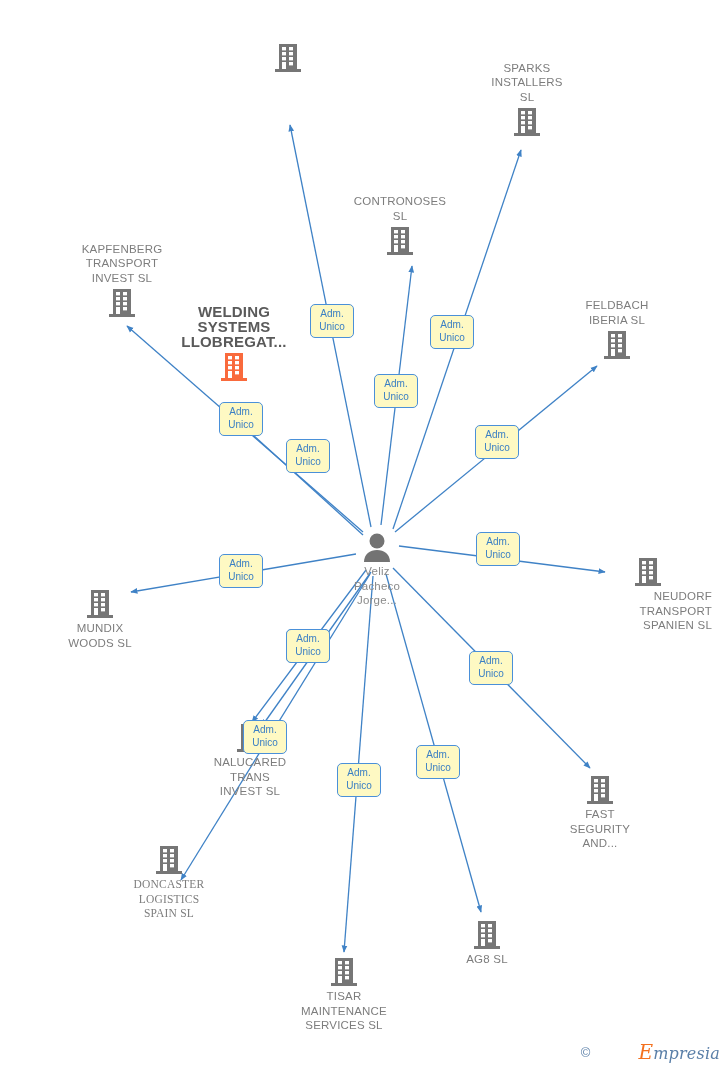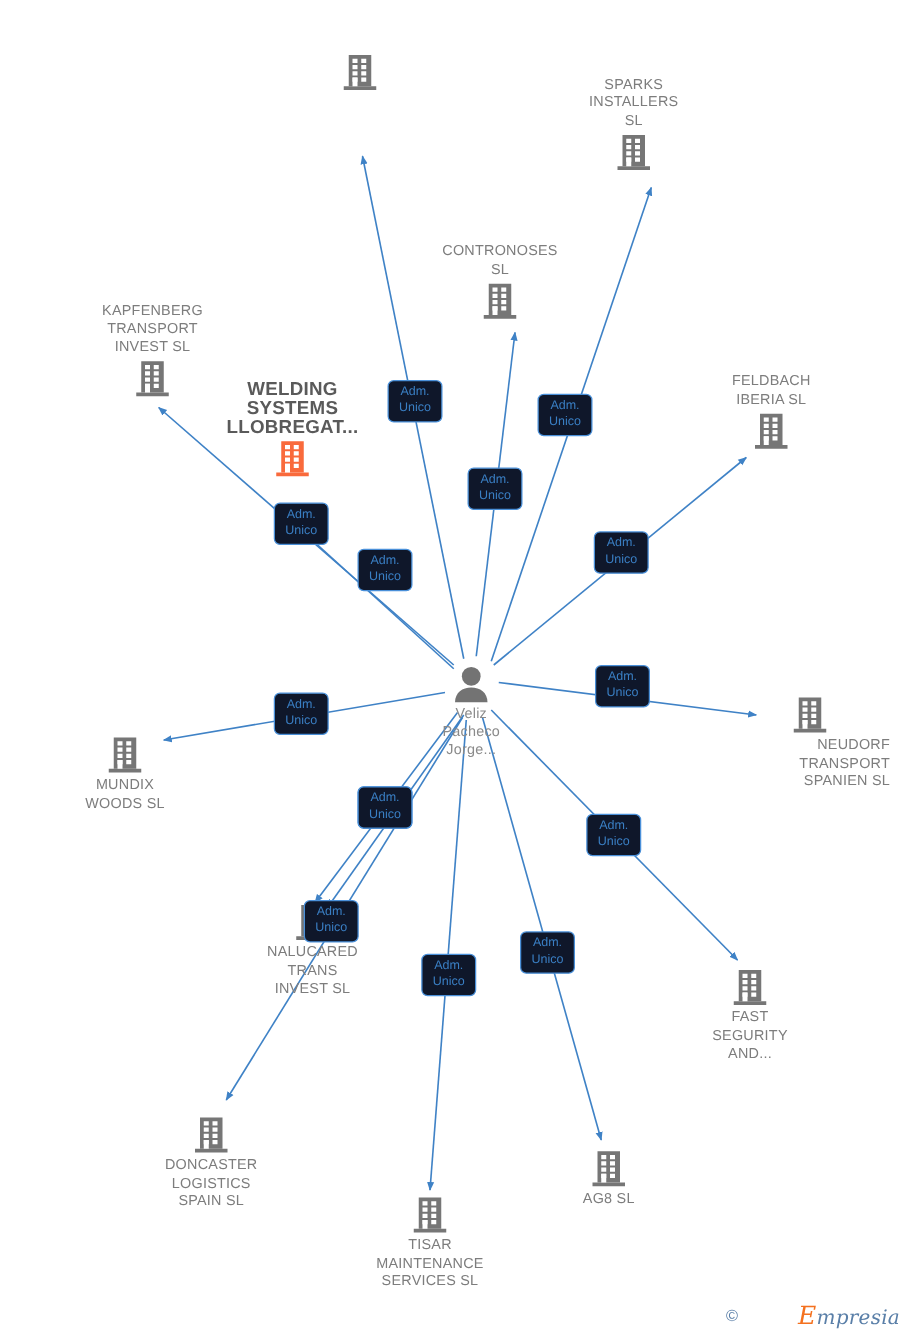--- a/index.html
+++ b/index.html
@@ -57,21 +57,21 @@
   
   .node.person {
     color: #8a8a8a;
   }
   .node.person .icon { display: block; margin: 0 auto 2px; }
 
   
   .chip {
     position: absolute;
     box-sizing: border-box;
-    background: #0f172a;
+    background: #fef9c3;
     border: 1.3px solid #4a90d9;
     border-radius: 5px;
     color: #3a7fc4;
     font-size: 10px;
     line-height: 12.5px;
     text-align: center;
     padding: 3px 4px 4px;
     white-space: pre-line;
     width: 44px;
     margin-left: -22px;
@@ -146,21 +146,21 @@
             <rect x="9" y="10" width="4" height="3.4" fill="#ffffff"></rect>
             <rect x="16" y="10" width="4" height="3.4" fill="#ffffff"></rect>
             <rect x="9" y="15" width="4" height="3.4" fill="#ffffff"></rect>
             <rect x="16" y="15" width="4" height="3.4" fill="#ffffff"></rect>
             <rect x="9" y="20" width="4" height="3.4" fill="#ffffff"></rect>
             <rect x="16" y="20" width="4" height="3.4" fill="#ffffff"></rect>
             <rect x="9" y="20" width="4" height="7" fill="#ffffff"></rect>
           </g>
         </svg>
       </div>
-      <div class="node company label-above" style="left: 507px; top: 60.5px;">
+      <div class="node company label-above" style="left: 527px; top: 60.5px;">
         <span class="label">SPARKS
 INSTALLERS
 SL</span>
         <svg width="30" height="32" viewBox="0 0 30 32" class="icon">
           <g fill="#767676">
             <rect x="6" y="2" width="18" height="25"></rect>
             <rect x="2" y="27" width="26" height="3"></rect>
             <rect x="9" y="5" width="4" height="3.4" fill="#ffffff"></rect>
             <rect x="16" y="5" width="4" height="3.4" fill="#ffffff"></rect>
             <rect x="9" y="10" width="4" height="3.4" fill="#ffffff"></rect>
@@ -323,21 +323,21 @@
             <rect x="16" y="15" width="4" height="3.4" fill="#ffffff"></rect>
             <rect x="9" y="20" width="4" height="3.4" fill="#ffffff"></rect>
             <rect x="16" y="20" width="4" height="3.4" fill="#ffffff"></rect>
             <rect x="9" y="20" width="4" height="7" fill="#ffffff"></rect>
           </g>
         </svg>
         <span class="label">FAST
 SEGURITY
 AND...</span>
       </div>
-      <div class="node company label-below" style="left: 169px; top: 892px;">
+      <div class="node company label-below" style="left: 169px; top: 844px; font-family: Liberation Serif, serif;">
         <svg width="30" height="32" viewBox="0 0 30 32" class="icon">
           <g fill="#767676">
             <rect x="6" y="2" width="18" height="25"></rect>
             <rect x="2" y="27" width="26" height="3"></rect>
             <rect x="9" y="5" width="4" height="3.4" fill="#ffffff"></rect>
             <rect x="16" y="5" width="4" height="3.4" fill="#ffffff"></rect>
             <rect x="9" y="10" width="4" height="3.4" fill="#ffffff"></rect>
             <rect x="16" y="10" width="4" height="3.4" fill="#ffffff"></rect>
             <rect x="9" y="15" width="4" height="3.4" fill="#ffffff"></rect>
             <rect x="16" y="15" width="4" height="3.4" fill="#ffffff"></rect>

